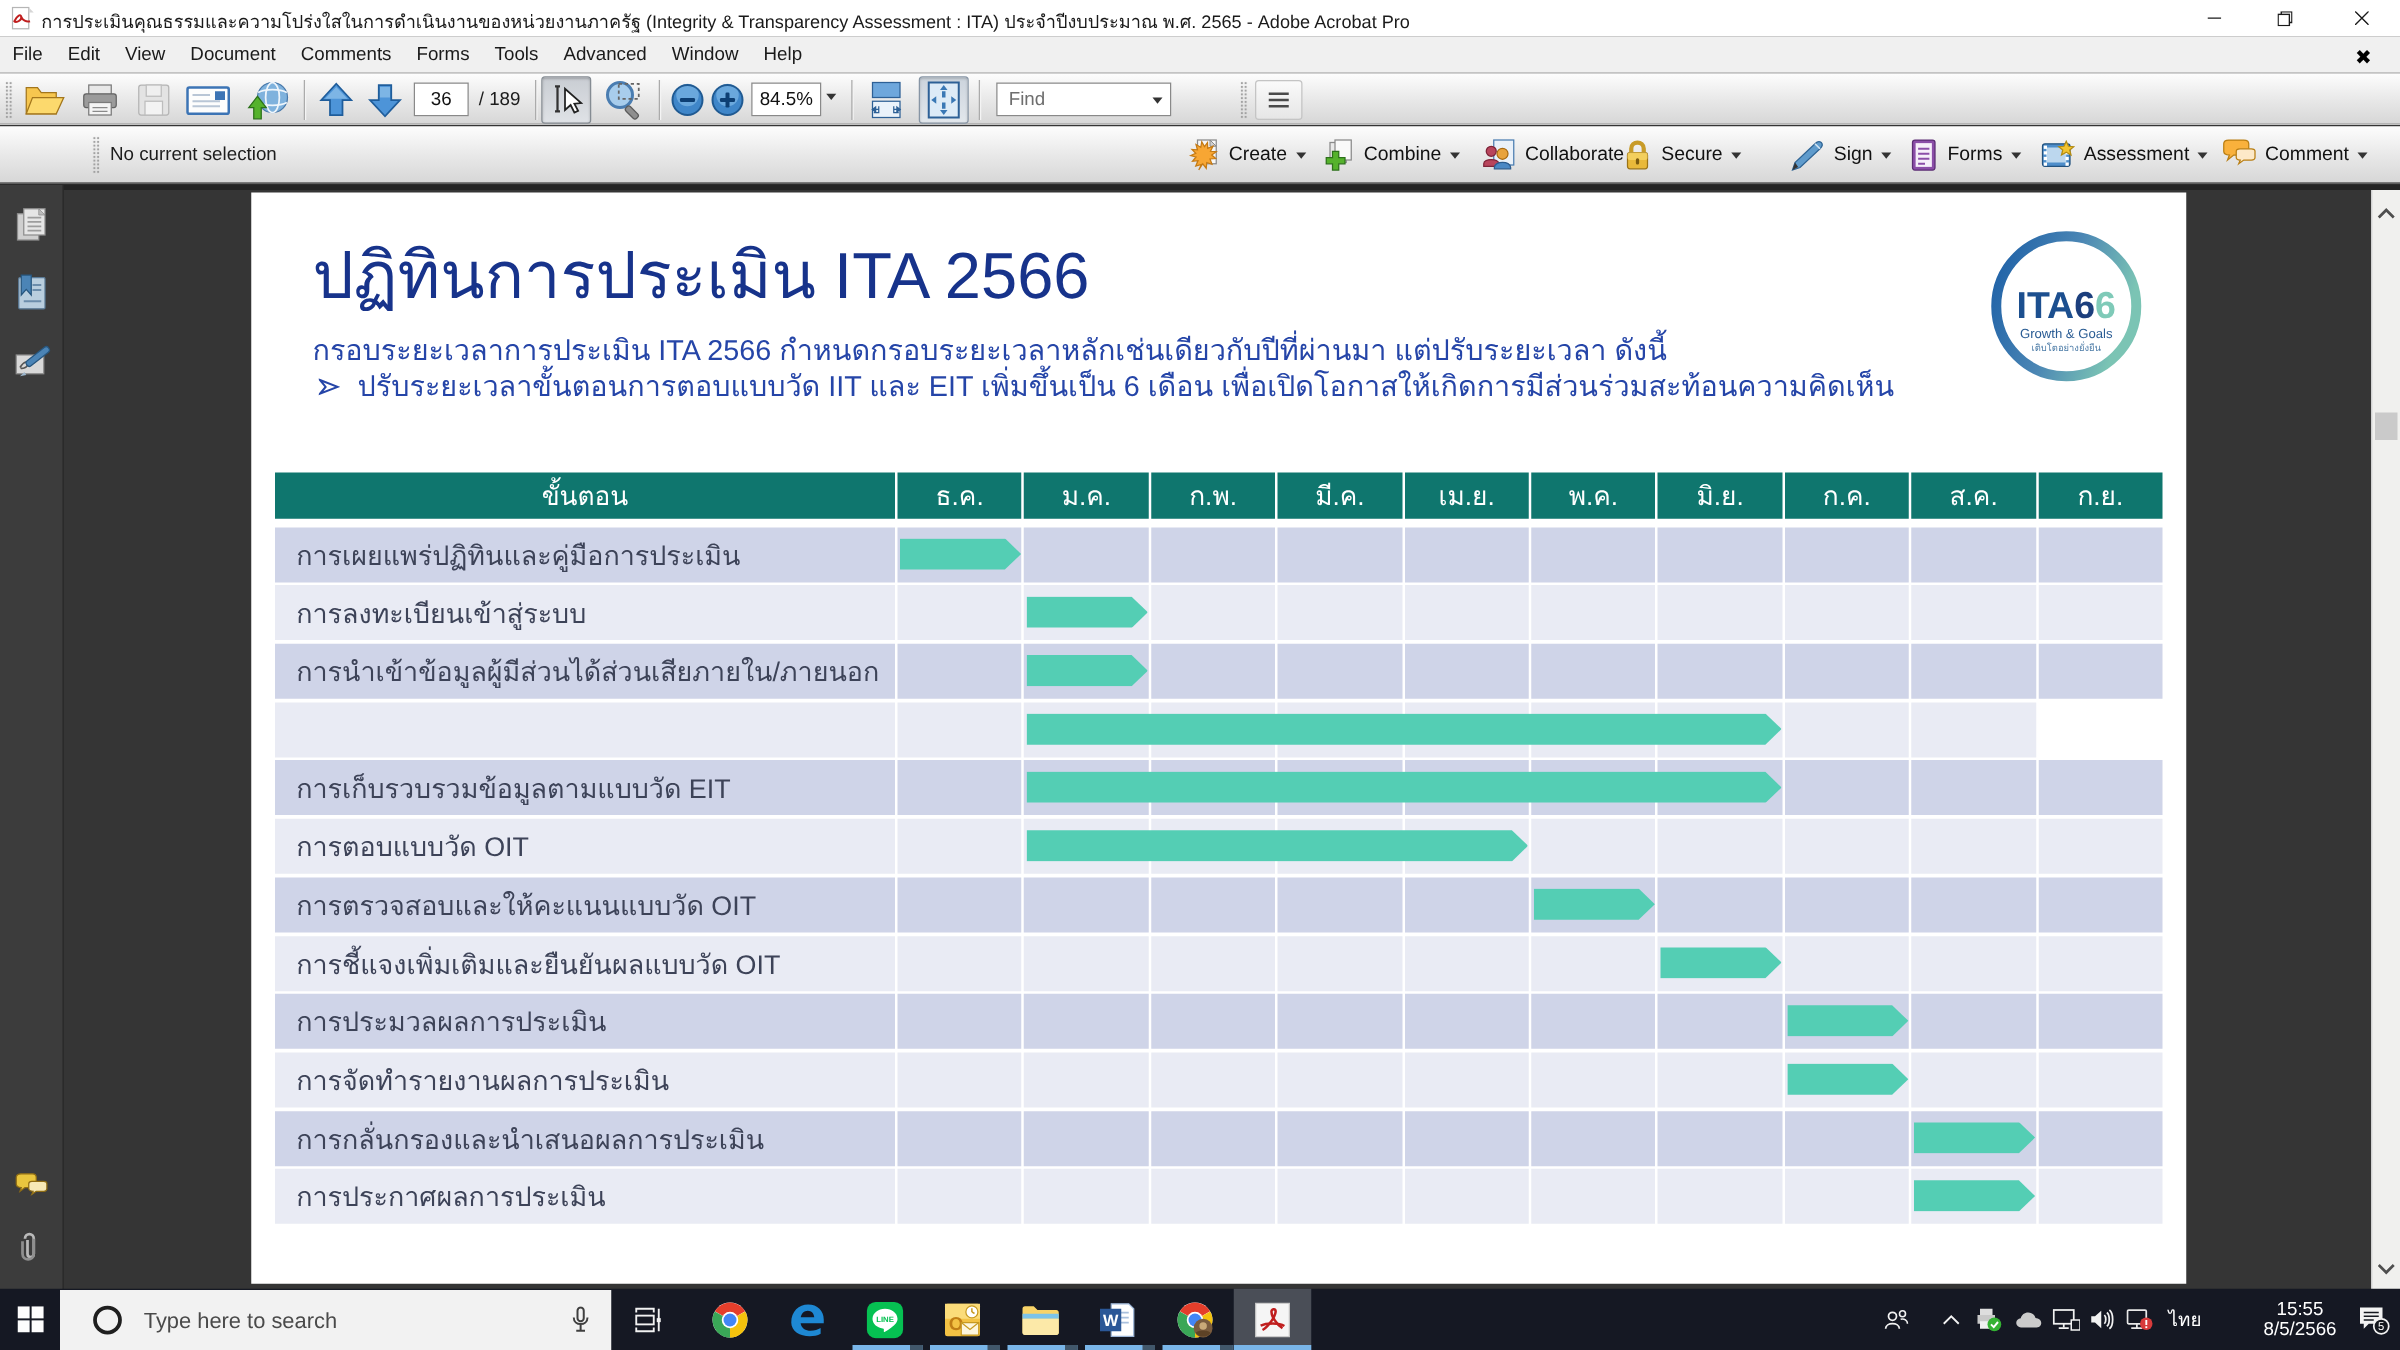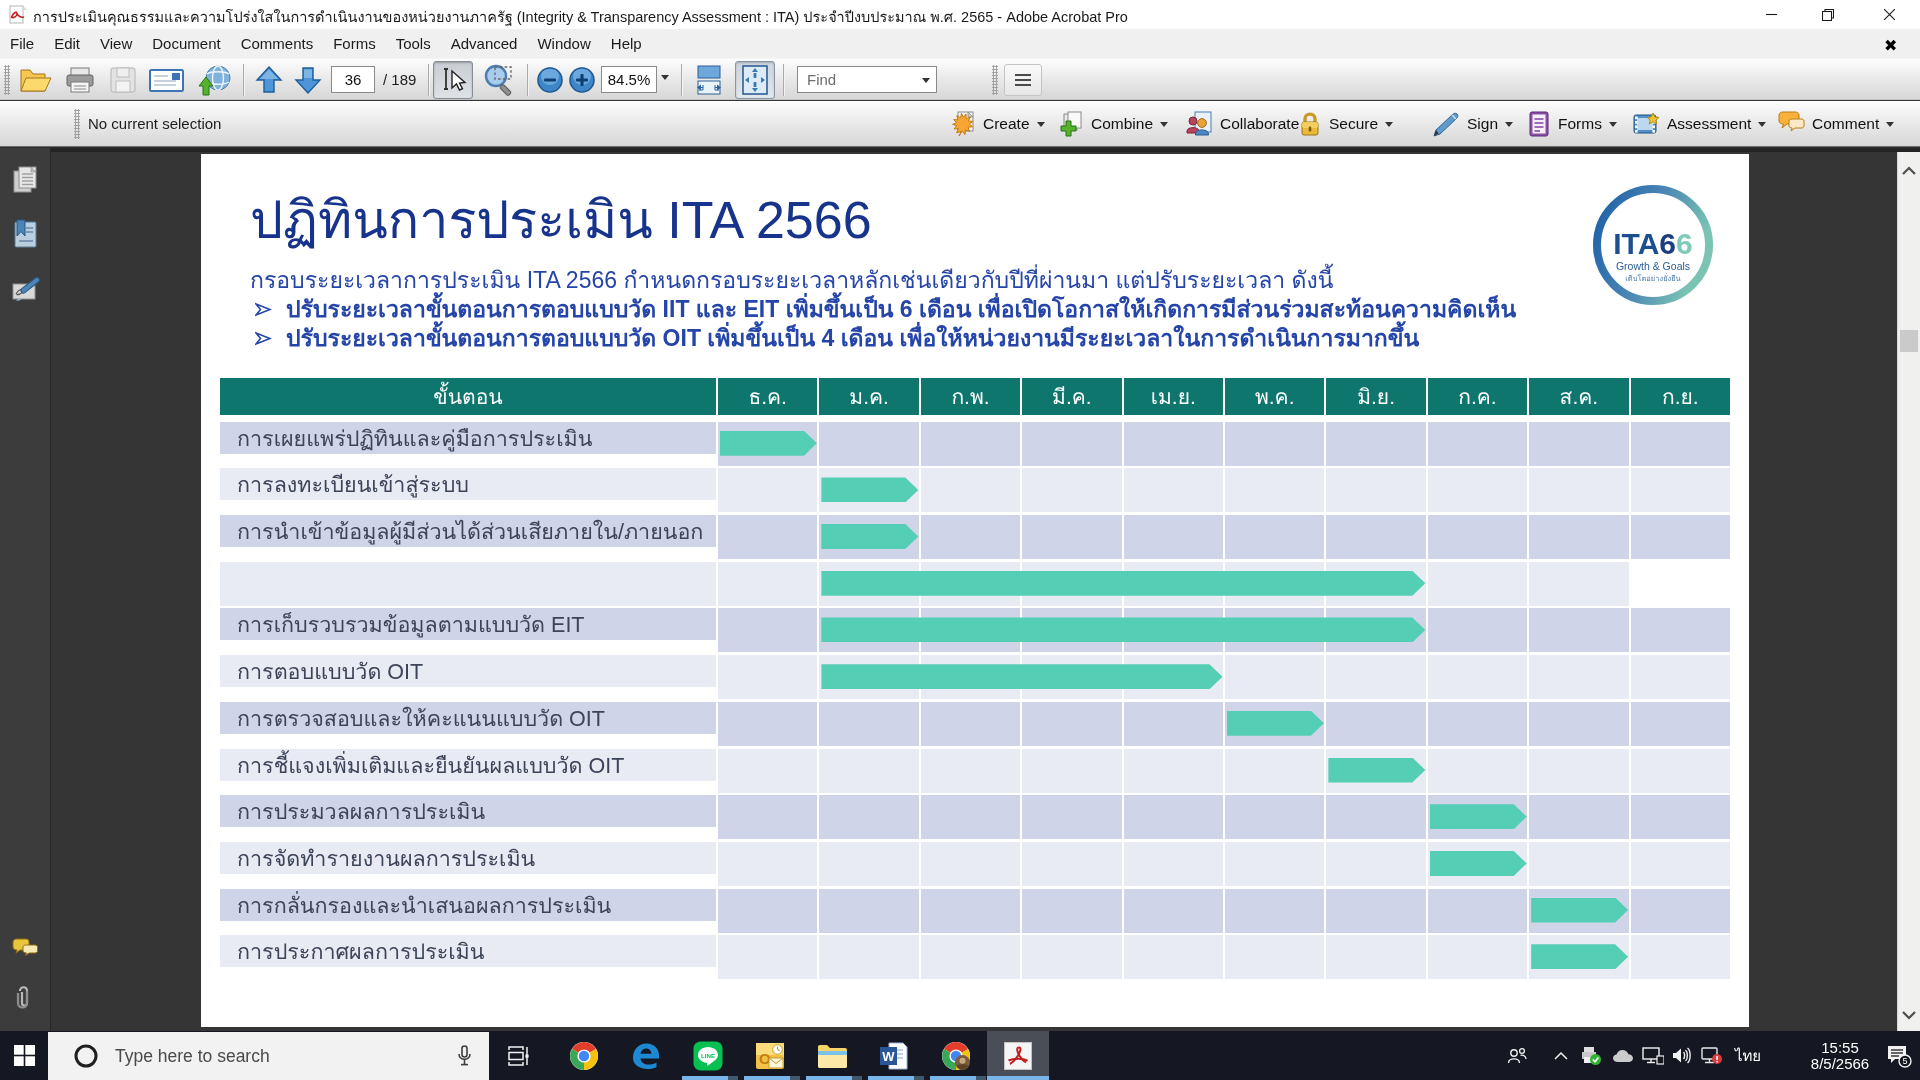--- a/index.html
+++ b/index.html
@@ -37,28 +37,28 @@
   #navpanel .nav-ic { position:absolute; left:11px; width:30px; height:30px; }
   #page { position:absolute; left:201px; top:6px; width:1548px; height:873px; background:#ffffff; }
   #vscroll { position:absolute; right:0; top:4px; width:23px; height:880px; background:#f0f0ee; border-left:1px solid #d8d8d8; }
   #vscroll .sb-up { position:absolute; left:3px; top:14px; }
   #vscroll .sb-down { position:absolute; left:3px; bottom:12px; }
   #vscroll .sb-thumb { position:absolute; left:2px; top:178px; width:18px; height:22px; background:#cacaca; }
 
   
   #page .doc-title { position:absolute; left:49px; top:24px; font-size:52px; color:#17338b; letter-spacing:0; white-space:nowrap; }
   #page .doc-intro { position:absolute; left:49px; top:112px; font-size:23px; line-height:29px; color:#2545a8; white-space:nowrap; }
-  #page .doc-intro .bullet-row { display:flex; align-items:baseline;font-weight:bold; }
+  #page .doc-intro .bullet-row { display:flex; align-items:baseline; }
   #page .doc-intro .bullet-glyph { width:36px; display:inline-block; }
   #gantt { position:absolute; left:19px; top:224px; width:1510px; }
   .g-grid { display:grid; grid-template-columns:496px repeat(10, 1fr); column-gap:2px; }
   .g-head { height:37px; background:#0f766e; color:#fff; font-size:21px; display:flex; align-items:center; justify-content:center; }
   .g-row { margin-top:2.7px; position:relative; height:44px; }
   .g-row .g-cells { position:absolute; inset:0; }
-  .g-label { font-size:21.5px; color:#3d4358; padding-left:17px; display:flex; align-items:center; height:32px; white-space:nowrap; overflow:hidden; }
+  .g-label { font-size:21.5px; color:#3d4358; padding-left:17px; display:flex; align-items:center; height:44px; white-space:nowrap; overflow:hidden; }
   .g-cell { height:44px; }
   .g-bar { position:absolute; top:9px; height:25px; background:#54ceb4;
            clip-path:polygon(0 0, calc(100% - 13px) 0, 100% 50%, calc(100% - 13px) 100%, 0 100%); }
   .g-headgap { height:4px; }
 
   
   #taskbar { left:0; top:1031px; width:1920px; height:49px; background:#151823; }
   .tk { position:absolute; display:flex; align-items:center; justify-content:center; }
   #searchbox { position:absolute; left:48px; top:1px; width:441px; height:48px; background:#f2f2f2; display:flex; align-items:center; }
   #searchbox .cortana { margin-left:26px; }
@@ -405,28 +405,20 @@
     <div class="doc-intro">
       <div>กรอบระยะเวลาการประเมิน ITA 2566 กำหนดกรอบระยะเวลาหลักเช่นเดียวกับปีที่ผ่านมา แต่ปรับระยะเวลา ดังนี้</div>
       <div class="bullet-row">
         <span class="bullet-glyph">
           <svg width="17" height="15" viewBox="0 0 17 15" style="margin-left:5px">
               <path d="M1 2 L15 7.5 L1 13 L5.5 7.5 Z" fill="none" stroke="#2545a8" stroke-width="1.6"></path>
             </svg>
         </span>
         <span>ปรับระยะเวลาขั้นตอนการตอบแบบวัด IIT และ EIT เพิ่มขึ้นเป็น 6 เดือน เพื่อเปิดโอกาสให้เกิดการมีส่วนร่วมสะท้อนความคิดเห็น</span>
       </div>
-      <div class="bullet-row">
-        <span class="bullet-glyph">
-          <svg width="17" height="15" viewBox="0 0 17 15" style="margin-left:5px">
-              <path d="M1 2 L15 7.5 L1 13 L5.5 7.5 Z" fill="none" stroke="#2545a8" stroke-width="1.6"></path>
-            </svg>
-        </span>
-        <span>ปรับระยะเวลาขั้นตอนการตอบแบบวัด OIT เพิ่มขึ้นเป็น 4 เดือน เพื่อให้หน่วยงานมีระยะเวลาในการดำเนินการมากขึ้น</span>
-      </div>
     </div>
 
     <div id="gantt">
         <div class="g-grid">
           <div class="g-head">ขั้นตอน</div>
           <div class="g-head">ธ.ค.</div>
           <div class="g-head">ม.ค.</div>
           <div class="g-head">ก.พ.</div>
           <div class="g-head">มี.ค.</div>
           <div class="g-head">เม.ย.</div>

